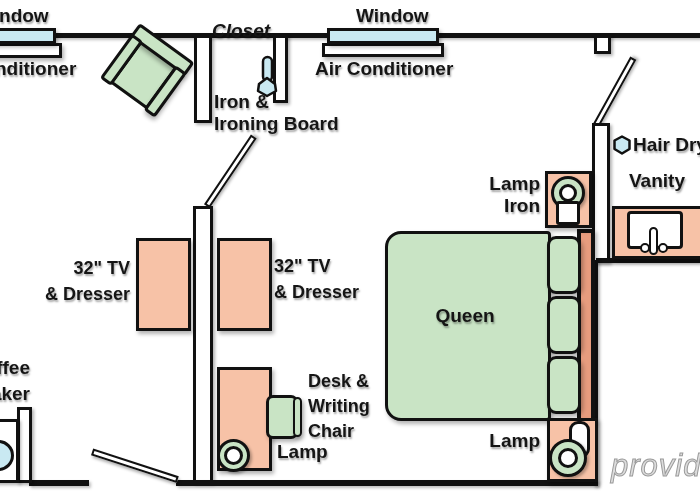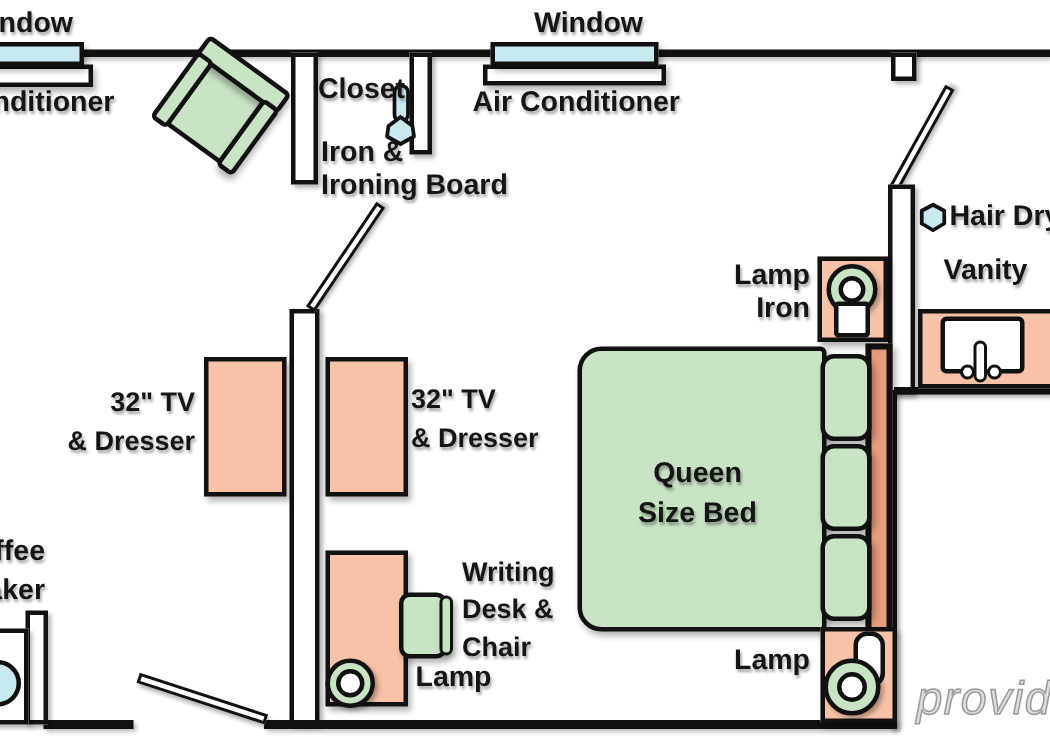--- a/index.html
+++ b/index.html
@@ -117,52 +117,51 @@
 
   <div class="wallw" style="left:-25px;top:419px;width:44px;height:64px;"></div>
   <div style="position:absolute;left:-17px;top:440px;width:31px;height:31px;border-radius:50%;background:#C9E9F2;border:3px solid #111;box-sizing:border-box;"></div>
 
   <div class="label" style="left:-24px;top:5px;">Window</div>
   <div class="label" style="left:-62px;top:58px;">Air Conditioner</div>
 
   <div class="label" style="left:356px;top:5px;">Window</div>
   <div class="label" style="left:315px;top:58px;">Air Conditioner</div>
 
-  <div class="label" style="left:212px;top:49px;">Closet</div>
+  <div class="label" style="left:212px;top:20px;font-style:italic;">Closet</div>
   <div class="label" style="left:214px;top:91px;">
     <div>Iron &amp;</div>
     <div>Ironing Board</div>
   </div>
 
   <div class="label" style="left:633px;top:134px;">Hair Dryer</div>
   <div class="label" style="left:629px;top:170px;">Vanity</div>
 
   <div class="label right" style="left:440px;top:173px;width:100px;">
     <div>Lamp</div>
     <div>Iron</div>
   </div>
 
   <div class="label center" style="left:385px;top:303px;width:160px;line-height:1.4;">
     <div>Queen</div>
-    <div>Size Bed</div>
   </div>
 
   <div class="label sm right" style="left:10px;top:255px;width:120px;line-height:1.45;">
     <div>32" TV</div>
     <div>&amp; Dresser</div>
   </div>
 
   <div class="label sm" style="left:274px;top:253px;line-height:1.45;">
     <div>32" TV</div>
     <div>&amp; Dresser</div>
   </div>
 
   <div class="label sm" style="left:308px;top:369px;line-height:1.38;">
+    <div>Desk &amp;</div>
     <div>Writing</div>
-    <div>Desk &amp;</div>
     <div>Chair</div>
   </div>
   <div class="label" style="left:277px;top:441px;">Lamp</div>
 
   <div class="label right" style="left:400px;top:428px;width:140px;line-height:1.35;">
     <div>Lamp</div>
   </div>
 
   <div class="label right" style="left:-70px;top:355px;width:100px;line-height:1.35;">
     <div>Coffee</div>

